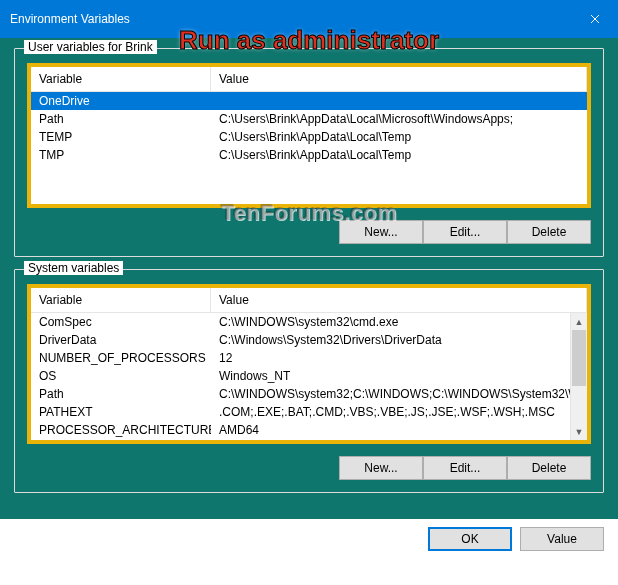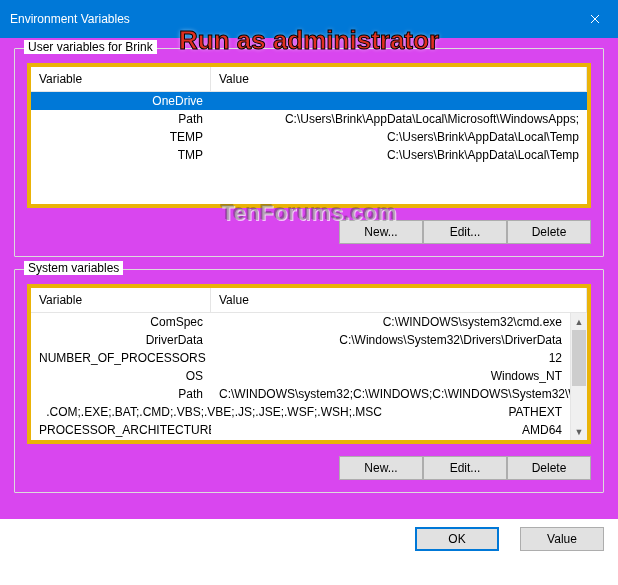--- a/index.html
+++ b/index.html
@@ -2,43 +2,43 @@
 <html><head>
 <meta charset="utf-8">
 <style>
   * { box-sizing: border-box; font-family: "Segoe UI", Tahoma, sans-serif; }
   body { margin: 0; width: 618px; height: 585px; background: #fff; overflow: hidden; position: relative; }
   .titlebar { height: 38px; background: #0078d7; color: #fff; display: flex; align-items: center; padding-left: 10px; font-size: 12px; }
   .titlebar-spacer { flex: 1; }
   .titlebar-btn { width: 46px; height: 30px; display: flex; align-items: center; justify-content: center; color: #fff; font-size: 12px; cursor: pointer; }
   .overlay-text { position: absolute; top: 25px; left: 0; right: 0; text-align: center; font-family: Arial, sans-serif; font-size: 26px; font-weight: 700; color: #e03020; -webkit-text-stroke: 1px #000; text-shadow: 0 0 4px rgba(255,255,255,0.6); pointer-events: none; z-index: 50; }
   .watermark { position: absolute; top: 200px; left: 0; right: 0; text-align: center; font-family: Arial, sans-serif; font-size: 22px; font-weight: 700; color: rgba(130,130,130,0.5); text-shadow: 1px 1px 0 rgba(255,255,255,0.7), -1px -1px 0 rgba(0,0,0,0.25); pointer-events: none; z-index: 40; letter-spacing: 0.5px; }
-  .dialog-body { padding: 10px 14px 14px 14px; background: #d946ef; }
+  .dialog-body { padding: 10px 14px 14px 14px; background: #0f766e; }
   .groupbox { border: 1px solid #dcdcdc; border-radius: 1px; padding: 14px 12px 12px 12px; margin-bottom: 12px; position: relative; }
   .group-legend { position: absolute; top: -9px; left: 9px; background: #fff; padding: 0 4px; font-size: 12px; color: #000; }
   .list { border: 4px solid #eab308; width: 100%; height: 145px; background: #fff; overflow: hidden; display: flex; flex-direction: column; font-size: 12px; position: relative; }
   .list.sys { height: 160px; }
   .list-head { display: flex; border-bottom: 1px solid #e5e5e5; background: #fff; flex: 0 0 auto; }
   .list-head .col { padding: 5px 8px; font-size: 12px; color: #000; border-right: 1px solid #e5e5e5; }
   .col.name { width: 180px; flex: 0 0 auto; }
   .col.val { flex: 1; }
   .list-body { flex: 1; overflow: hidden; position: relative; }
   .row { display: flex; cursor: default; }
-  .row .cell { padding: 2px 8px; font-size: 12px; white-space: nowrap; overflow: hidden; text-align: right; }
+  .row .cell { padding: 2px 8px; font-size: 12px; white-space: nowrap; overflow: hidden; }
   .cell.name { width: 180px; flex: 0 0 auto; }
   .cell.val { flex: 1; }
   .row.selected { background: #0078d7; color: #fff; }
   .scrollbar-v { position: absolute; right: 0; top: 0; bottom: 0; width: 17px; background: #f0f0f0; border-left: 1px solid #e5e5e5; display: flex; flex-direction: column; }
   .scrollbar-v .arrow { height: 17px; display: flex; align-items: center; justify-content: center; font-size: 9px; color: #606060; cursor: pointer; }
   .scrollbar-v .track { flex: 1; position: relative; }
   .scrollbar-v .thumb { position: absolute; left: 1px; right: 1px; top: 0; height: 60%; background: #cdcdcd; border-radius: 0; }
   .btn-row { display: flex; justify-content: flex-end; gap: 0; margin-top: 12px; }
   .btn { min-width: 84px; height: 24px; font-size: 12px; background: #e1e1e1; border: 1px solid #adadad; padding: 0 10px; color: #000; display: inline-flex; align-items: center; justify-content: center; cursor: pointer; }
   .btn.default { border: 1px solid #0078d7; box-shadow: inset 0 0 0 1px #0078d7; }
-  .footer { display: flex; justify-content: flex-end; gap: 21px; padding: 8px 14px 14px 0; }
+  .footer { display: flex; justify-content: flex-end; gap: 8px; padding: 8px 14px 14px 0; }
 </style>
 </head>
 <body>
 
 <div class="titlebar">
   <span>Environment Variables</span>
   <div class="titlebar-spacer"></div>
   <div class="titlebar-btn" aria-label="Close">
     <svg width="10" height="10" viewBox="0 0 10 10">
         <path d="M1 1 L9 9 M9 1 L1 9" stroke="#fff" stroke-width="1"></path>
@@ -83,21 +83,21 @@
     </div>
   </div>
 
   <div class="groupbox">
     <span class="group-legend">System variables</span>
     <div class="list sys">
       <div class="list-head">
         <div class="col name">Variable</div>
         <div class="col val">Value</div>
       </div>
-      <div class="list-body" id="system-rows" style="padding-right:17px;">
+      <div class="list-body" id="system-rows" style="">
         <div class="row">
             <div class="cell name">ComSpec</div>
             <div class="cell val">C:\WINDOWS\system32\cmd.exe</div>
           </div>
           <div class="row">
             <div class="cell name">DriverData</div>
             <div class="cell val">C:\Windows\System32\Drivers\DriverData</div>
           </div>
           <div class="row">
             <div class="cell name">NUMBER_OF_PROCESSORS</div>
@@ -105,22 +105,22 @@
           </div>
           <div class="row">
             <div class="cell name">OS</div>
             <div class="cell val">Windows_NT</div>
           </div>
           <div class="row">
             <div class="cell name">Path</div>
             <div class="cell val">C:\WINDOWS\system32;C:\WINDOWS;C:\WINDOWS\System32\Wb...</div>
           </div>
           <div class="row">
+            <div class="cell name">PATHEXT</div>
             <div class="cell val">.COM;.EXE;.BAT;.CMD;.VBS;.VBE;.JS;.JSE;.WSF;.WSH;.MSC</div>
-            <div class="cell name">PATHEXT</div>
           </div>
           <div class="row">
             <div class="cell name">PROCESSOR_ARCHITECTURE</div>
             <div class="cell val">AMD64</div>
           </div>
           <div class="scrollbar-v">
           <div class="arrow">▲</div>
           <div class="track">
               <div class="thumb"></div>
             </div>

